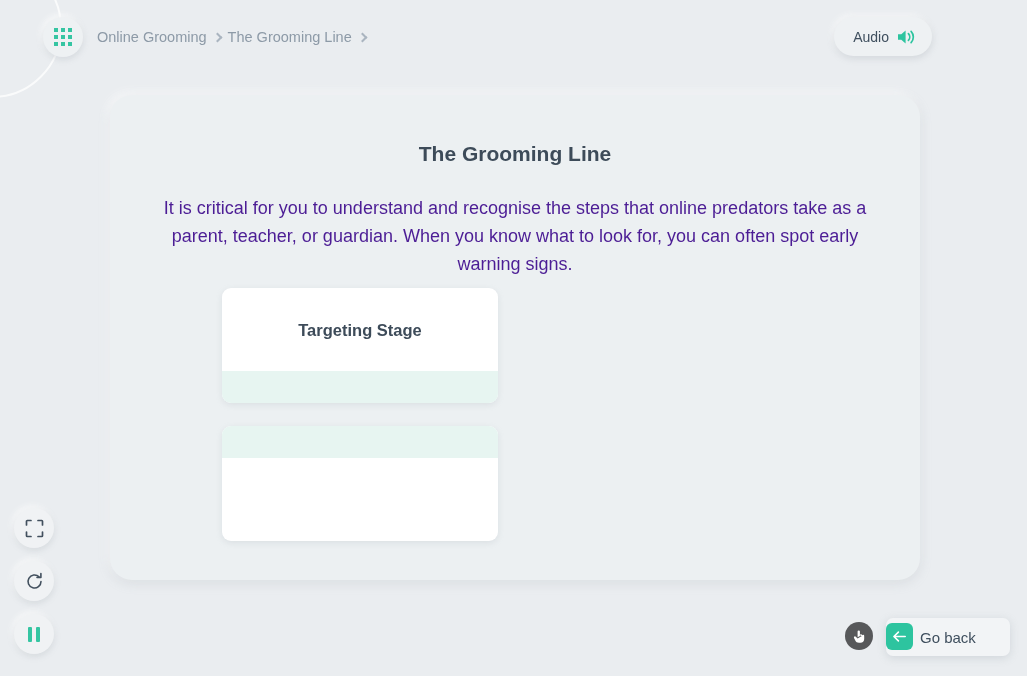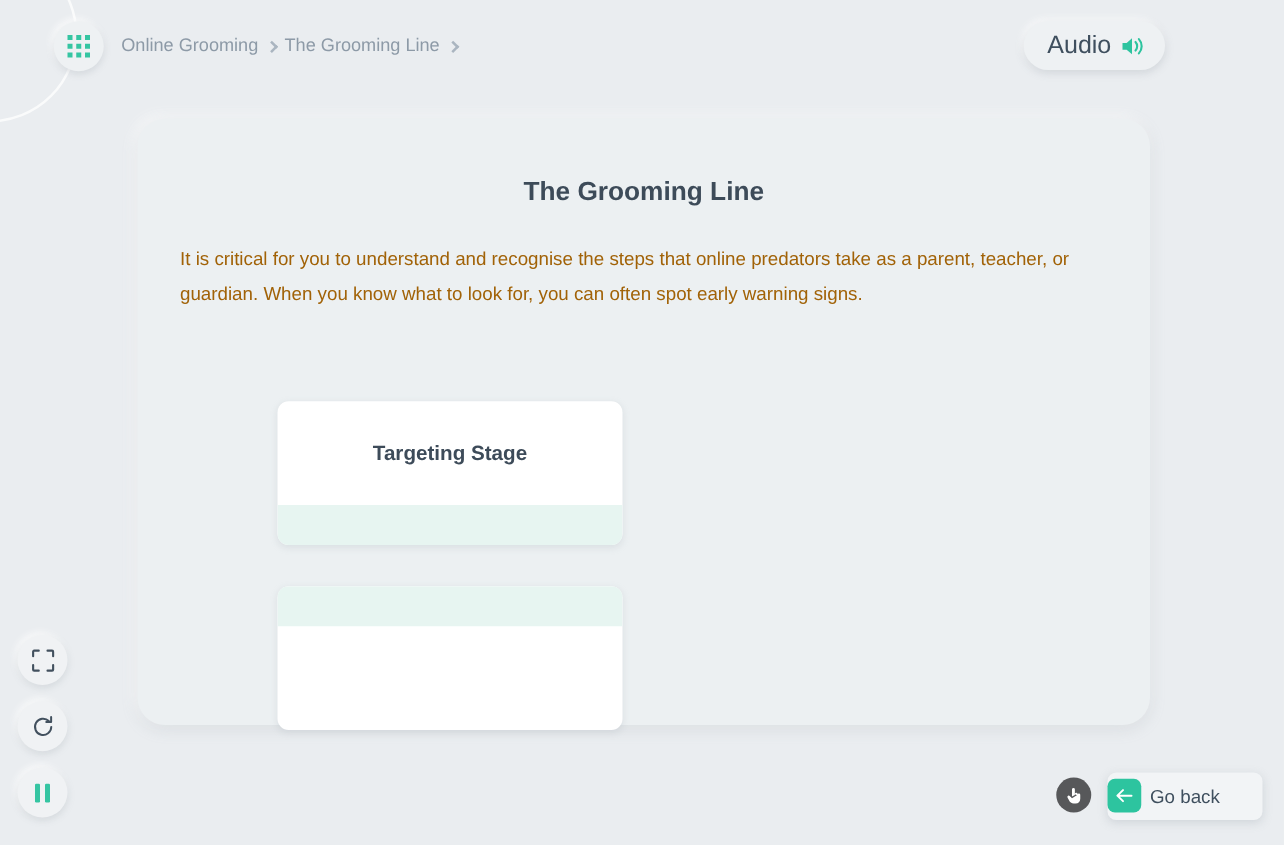--- a/index.html
+++ b/index.html
@@ -85,21 +85,21 @@
     padding: 0 15px 0 19px;
     border-radius: 20px;
     background: #eef1f3;
     box-shadow: 0 2px 7px rgba(140,150,160,0.3),
                 -2px -2px 6px rgba(255,255,255,0.9);
     display: flex;
     align-items: center;
     gap: 7px;
     cursor: pointer;
   }
-  .audio-label { font-size: 20px; color: #3f4f5e; }
+  .audio-label { font-size: 14px; color: #3f4f5e; }
 
   
   .rail-btn {
     position: absolute;
     left: 14px;
     width: 40px; height: 40px;
     border-radius: 50%;
     background: #f0f2f4;
     box-shadow: 0 2px 6px rgba(140,150,160,0.26),
                 -2px -2px 6px rgba(255,255,255,0.9);
@@ -130,36 +130,36 @@
     margin-top: 47px;
     text-align: center;
     font-size: 21px;
     font-weight: bold;
     color: #3d4b59;
   }
 
   .panel-intro {
     margin: 28px auto 0;
     width: 742px;
-    font-size: 15px;
+    text-align: center;
+    font-size: 18px;
     line-height: 28px;
-    color: #a16207;
+    color: #4c1d95;
   }
 
   
   .cards {
     position: absolute;
     left: 112px; top: 193px;
     width: 587px;
   }
   .card-row {
     display: flex;
     gap: 35px;
     margin-bottom: 23px;
-    margin-top: 33px;
   }
   .stage-card {
     width: 276px;
     height: 115px;
     border-radius: 9px;
     background: #ffffff;
     box-shadow: 0 2px 6px rgba(150,160,170,0.2);
     display: flex;
     flex-direction: column;
     overflow: hidden;

